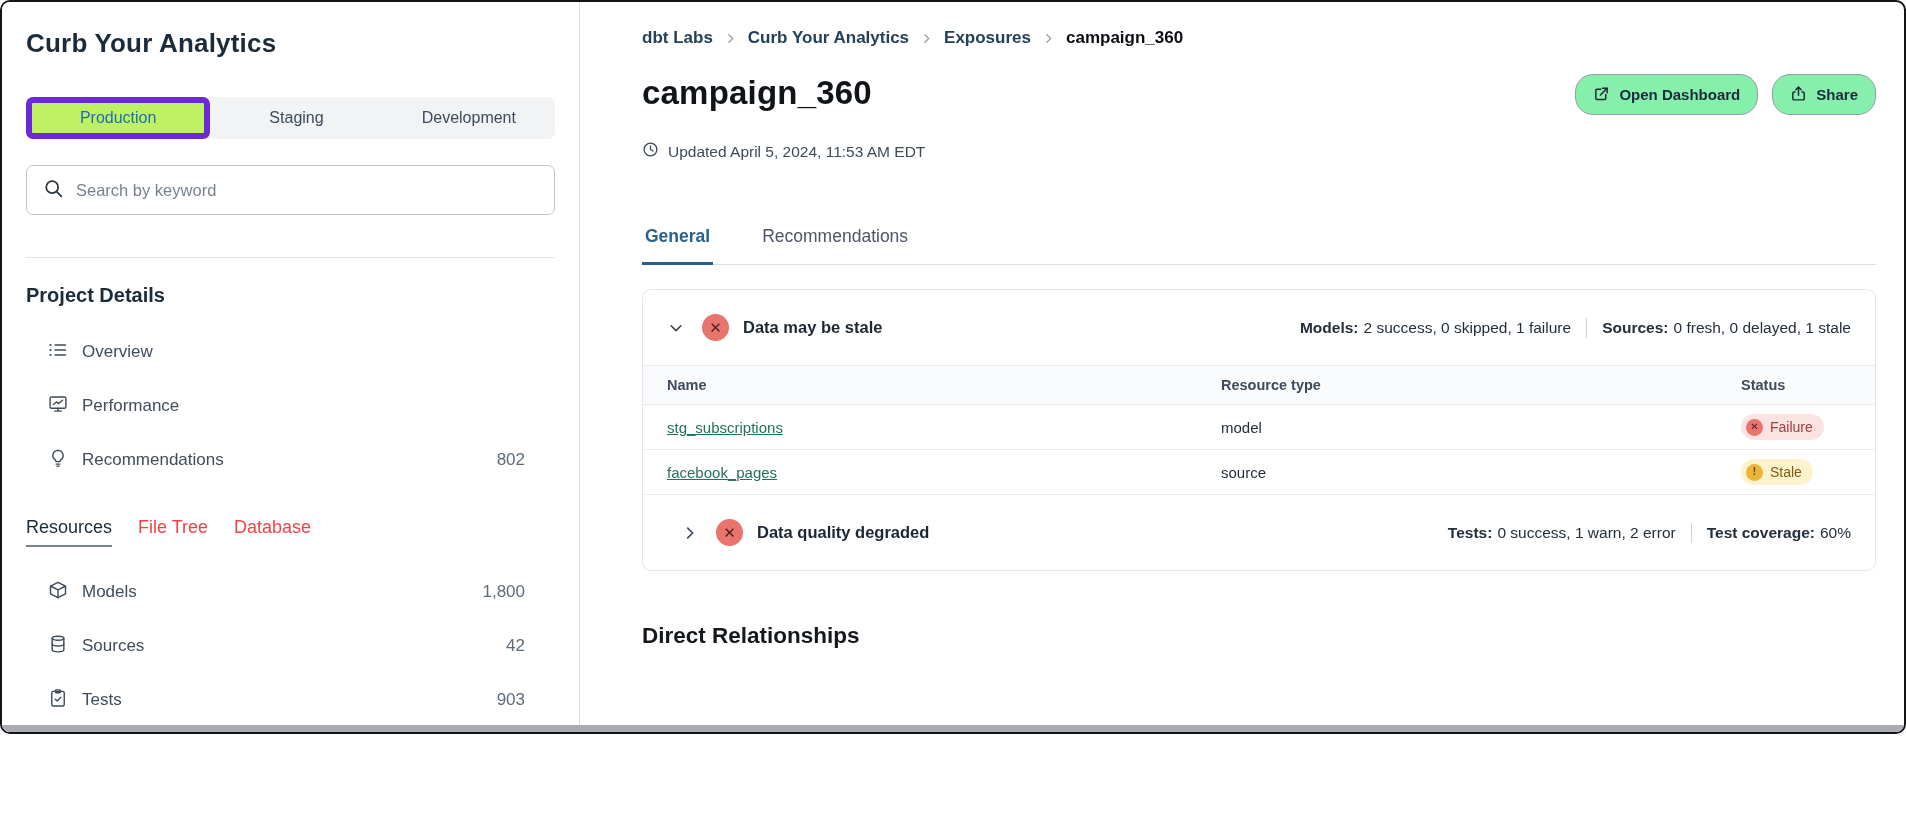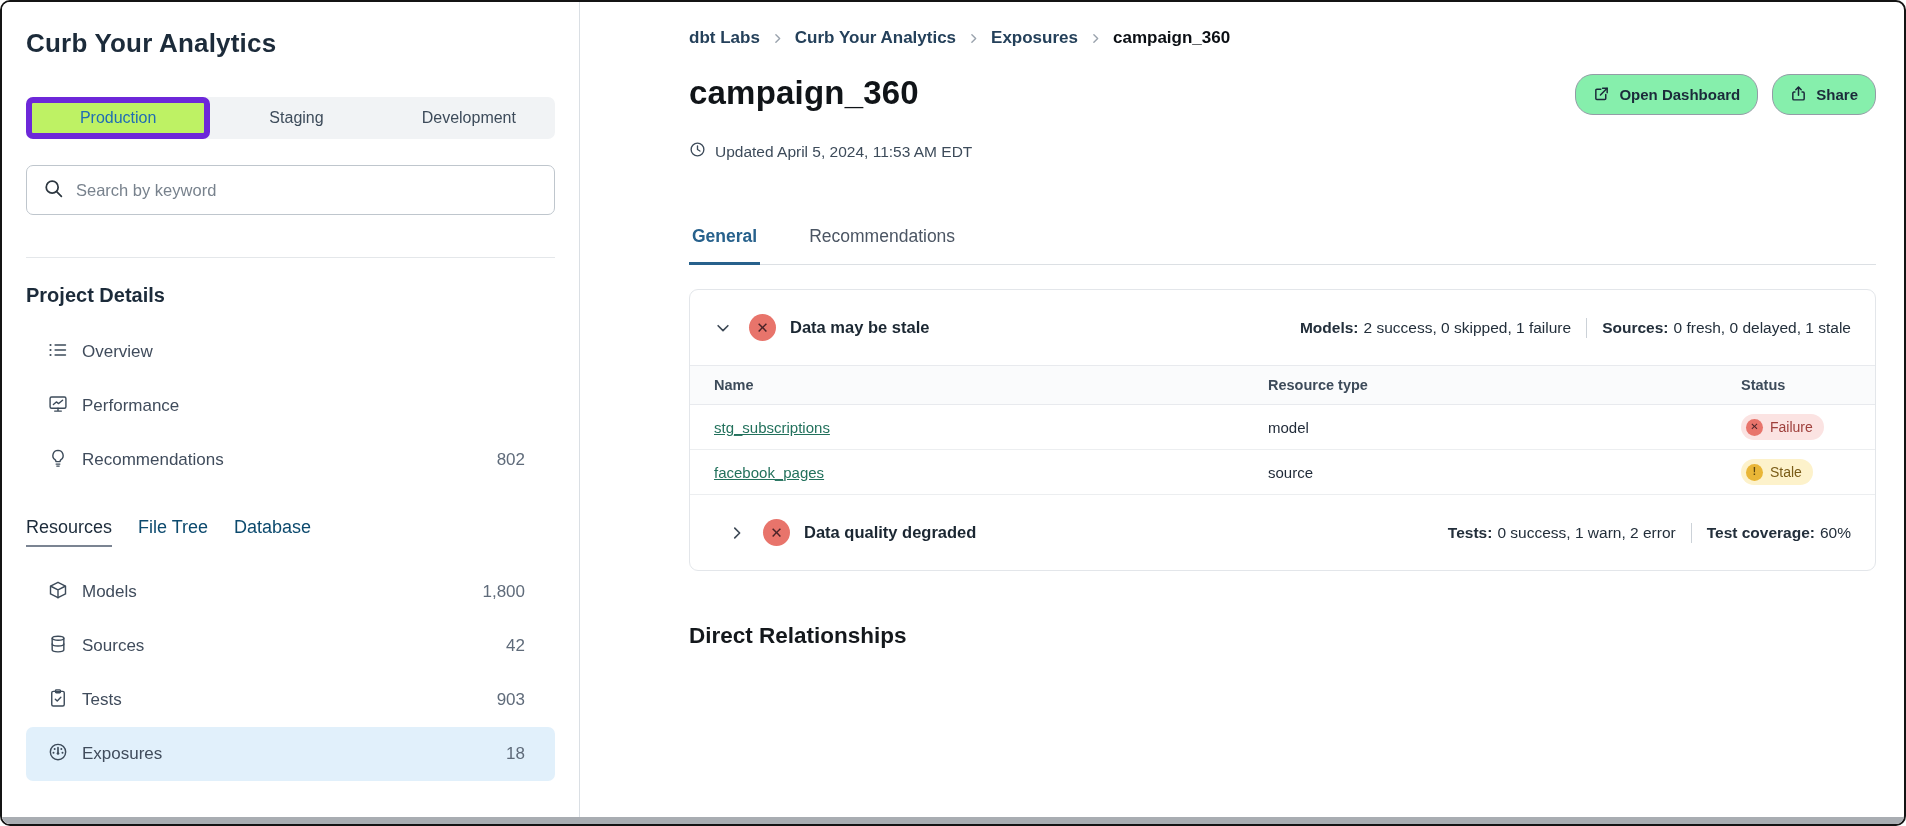--- a/index.html
+++ b/index.html
@@ -1,22 +1,22 @@
 <!DOCTYPE html>
 <html><head>
 <meta charset="utf-8">
 <style>
   * { margin:0; padding:0; box-sizing:border-box; }
   html,body { background:#ffffff; }
   body { font-family:"Liberation Sans","DejaVu Sans",sans-serif; color:#1b2732; }
 
   .frame {
-    width:1906px; height:826px; background:#fff;
+    width:1906px; height:734px; background:#fff;
     border:2px solid #141414; border-radius:10px;
-    overflow:hidden; position:relative; display:flex;gap:47px;
+    overflow:hidden; position:relative; display:flex;
   }
   .bottom-strip {
     position:absolute; left:0; right:0; bottom:0; height:7px;
     background:#a9adb2; z-index:5;
   }
 
   
   .sidebar {
     width:578px; flex-shrink:0; border-right:1px solid #dadfe4;
     padding:26px 24px 0 24px; background:#fff;
@@ -53,21 +53,21 @@
   .side-item {
     height:54px; display:flex; align-items:center; gap:14px;
     padding:0 30px 0 22px; border-radius:7px; cursor:pointer;
   }
   .side-item .label { font-size:17px; color:#404c5c; }
   .side-item .count { margin-left:auto; font-size:17px; color:#5f6b7a; }
   .side-item.selected { background:#e1f0fb; }
   .side-item svg { flex-shrink:0; }
 
   .resource-tabs { margin-top:30px; display:flex; gap:26px; align-items:baseline; }
-  .rtab { font-size:18px; color:#0c4a6e; cursor:pointer; padding-bottom:7px; }
+  .rtab { font-size:18px; color:#ef4444; cursor:pointer; padding-bottom:7px; }
   .rtab.active { color:#1c2b3a; border-bottom:2.5px solid #7b8492;text-align:right; }
 
   
   .main { flex:1; padding:26px 28px 0 62px; position:relative; overflow:hidden; }
 
   .breadcrumb { display:flex; align-items:center; gap:11px; font-size:17px; }
   .crumb { font-weight:600; color:#24405a; cursor:pointer; }
   .crumb.current { color:#0b0f14; font-weight:700; cursor:default; }
   .crumb-sep { display:flex; align-items:center; }
 

